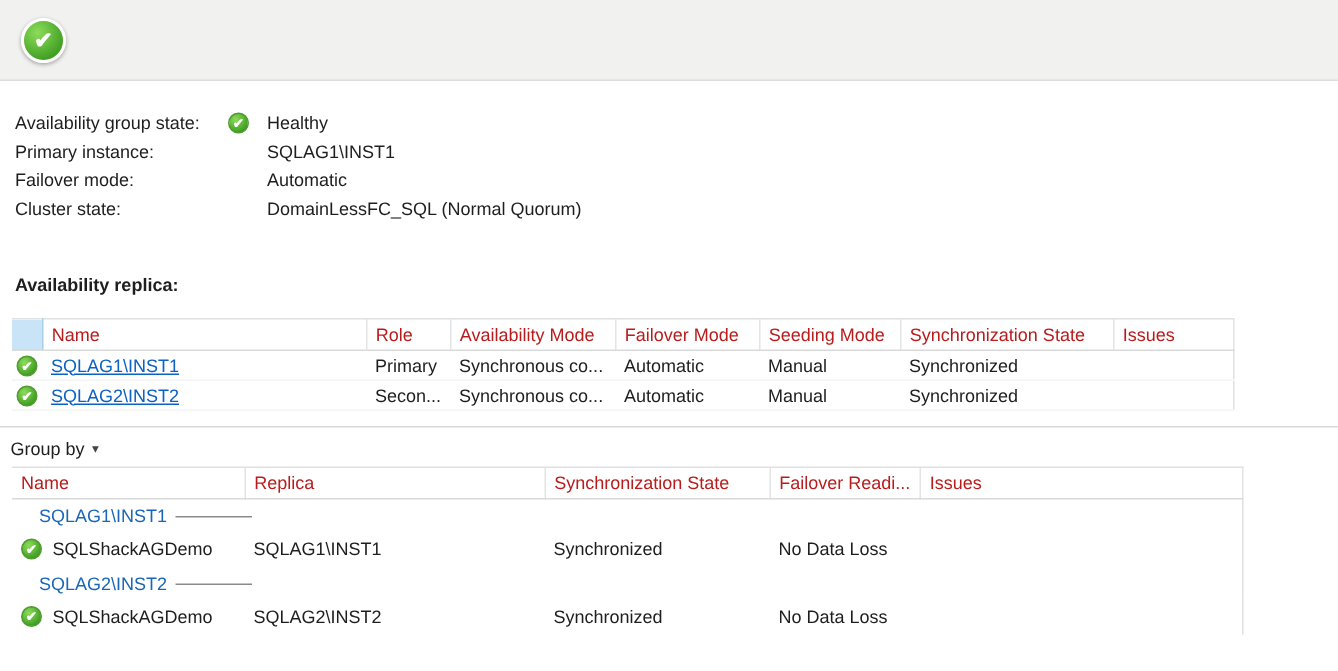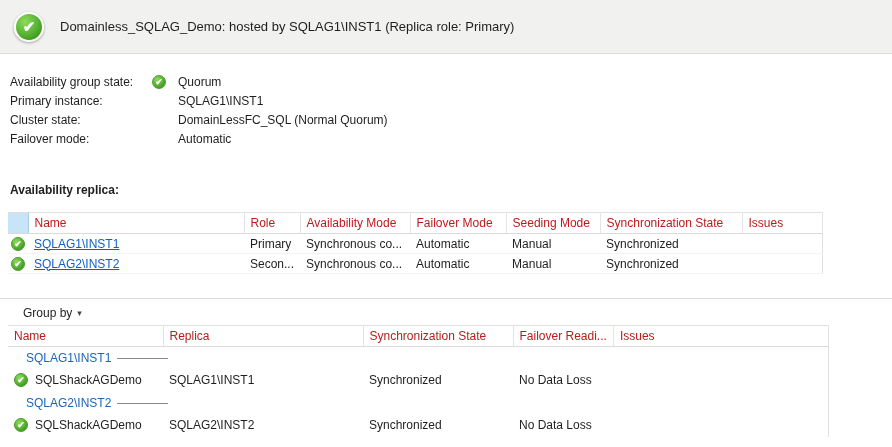--- a/index.html
+++ b/index.html
@@ -55,22 +55,22 @@
   td {
     padding: 2px 6px; height: 20px; white-space: nowrap; overflow: hidden;
     border-bottom: 1px solid #f4f4f4;
   }
   .icon-col { width: 20px; padding: 2px 3px; }
   th.icon-col.sel { background: #c9e4f7; border-right: 1px solid #a8cfe8; }
   a.replica-link { color: #0b61c4; text-decoration: underline; cursor: pointer; }
 
   
   .toolbar {
-    border-top: 1px solid #d9d9d9; margin-top: 24px;
-    padding: 5px 8px 4px 16px; height: 27px; display: flex; align-items: center;
+    border-top: 1px solid #d9d9d9; margin-top: 10px;
+    padding: 5px 8px 4px 0; height: 27px; display: flex; align-items: center;
   }
   .groupby-btn {
     background: transparent; border: 1px solid transparent;
     font-family: "Liberation Sans", sans-serif; font-size: 12px; color: #1e1e1e;
     display: inline-flex; align-items: center; gap: 5px; padding: 2px 6px; cursor: pointer;
   }
   .groupby-btn .arrow { font-size: 9px; color: #444; }
 
   
   .db-table td { border-bottom: none; }
@@ -81,45 +81,44 @@
   .name-cell { display: inline-flex; align-items: center; gap: 7px; }
   .db-table .data-row td { height: 24px; }
 </style>
 </head>
 <body>
 
 <div>
 
   <div class="titlebar">
     <span class="check-lg">✔</span>
-    <span class="title">Domainless_SQLAG_Demo: hosted by SQLAG1\INST1 (Replica role: Primary)</span>
   </div>
 
   <div class="summary">
     <div class="summary-row">
       <span class="lbl">Availability group state:</span>
       <span class="icon-slot">
           <span class="check-sm">✔</span>
         </span>
-      <span class="val">Quorum</span>
+      <span class="val">Healthy</span>
     </div>
     <div class="summary-row">
       <span class="lbl">Primary instance:</span>
       <span class="icon-slot"></span>
       <span class="val">SQLAG1\INST1</span>
     </div>
     <div class="summary-row">
+      <span class="lbl">Failover mode:</span>
+      <span class="icon-slot"></span>
+      <span class="val">Automatic</span>
+    </div>
+    <div class="summary-row">
       <span class="lbl">Cluster state:</span>
       <span class="icon-slot"></span>
       <span class="val">DomainLessFC_SQL (Normal Quorum)</span>
-    </div>
-    <div class="summary-row">
-      <span class="lbl">Failover mode:</span>
-      <span class="icon-slot"></span>
-      <span class="val">Automatic</span>
     </div>
     <div class="summary-row">
       <span class="icon-slot"></span>
     </div>
   </div>
 
   <div class="section-label">Availability replica:</div>
 
   <table class="rep-table">
     <colgroup>

